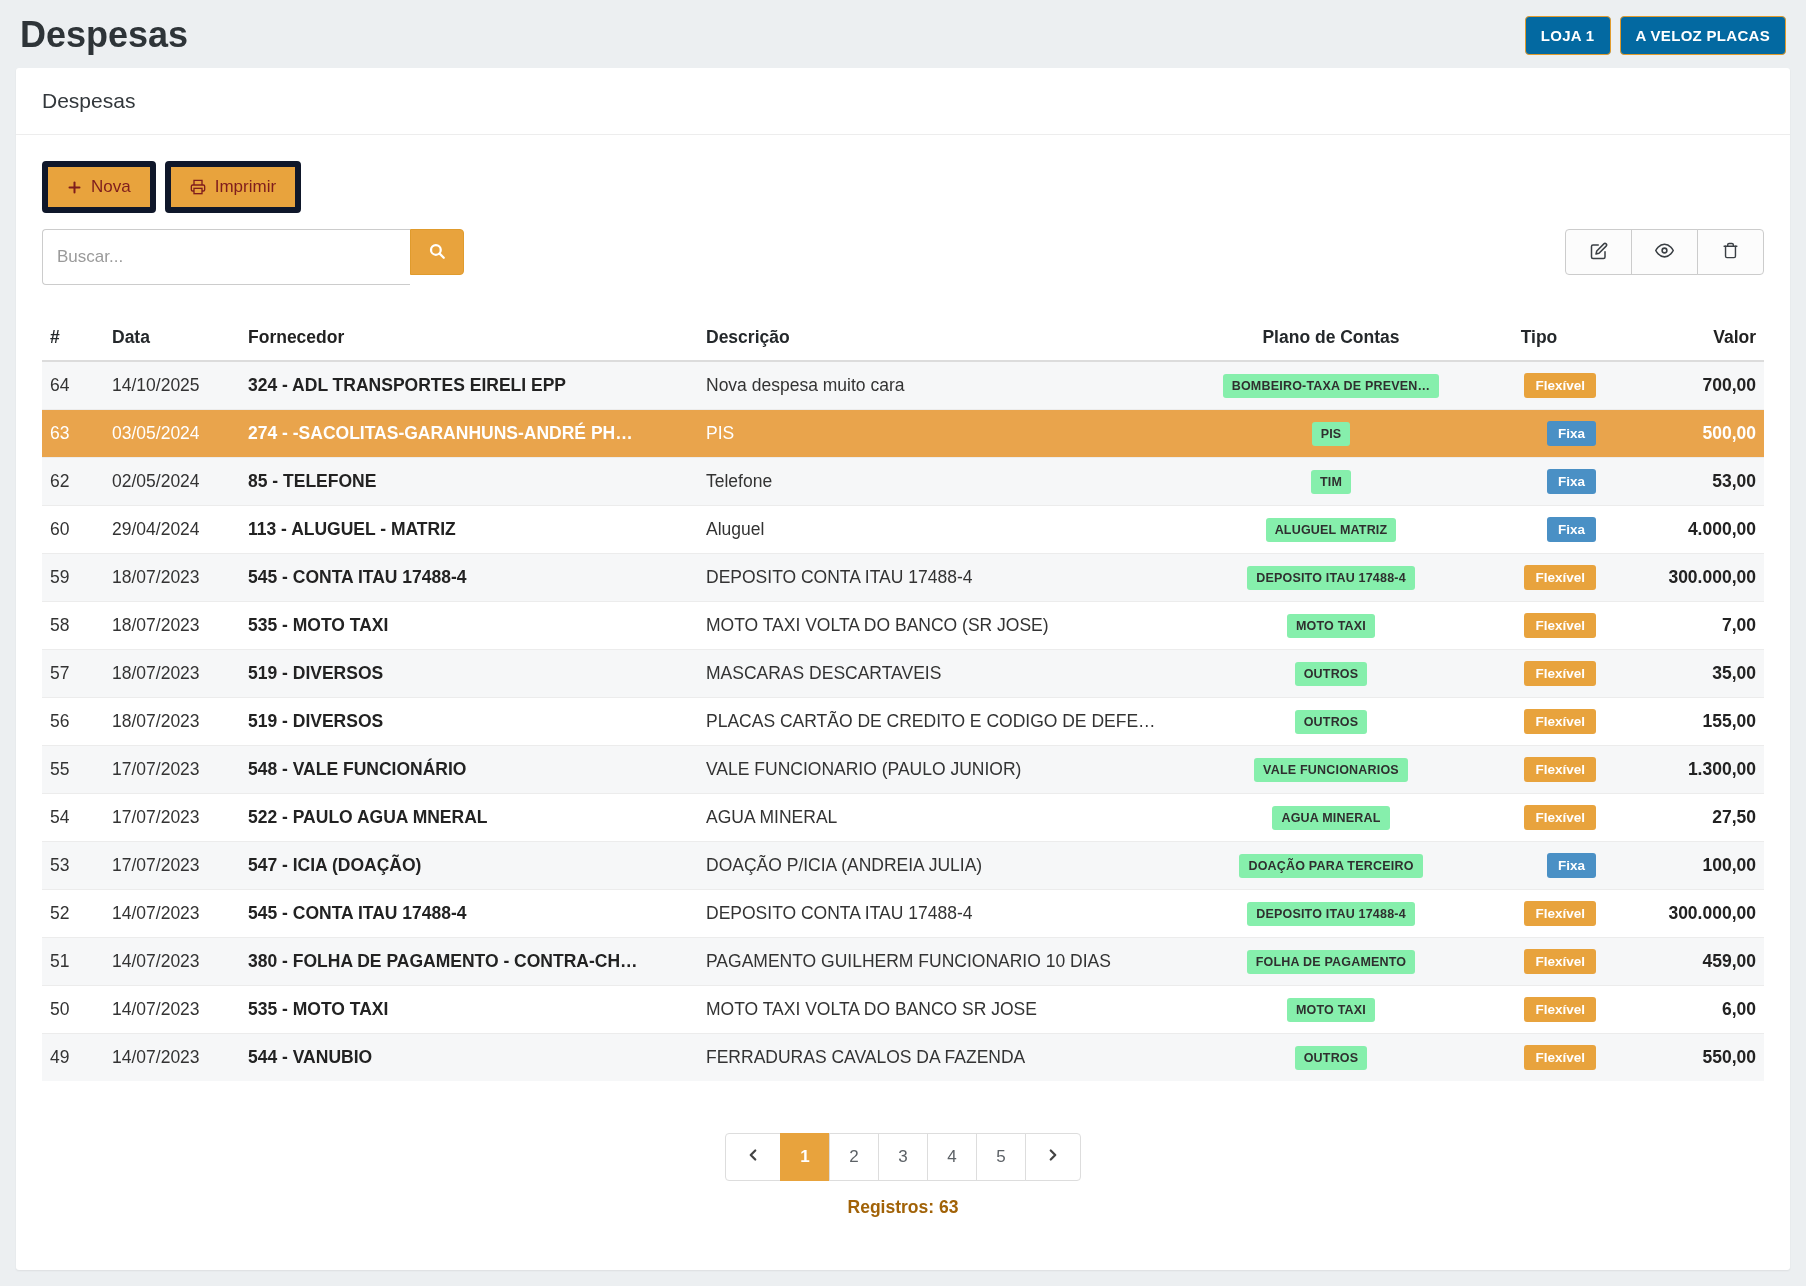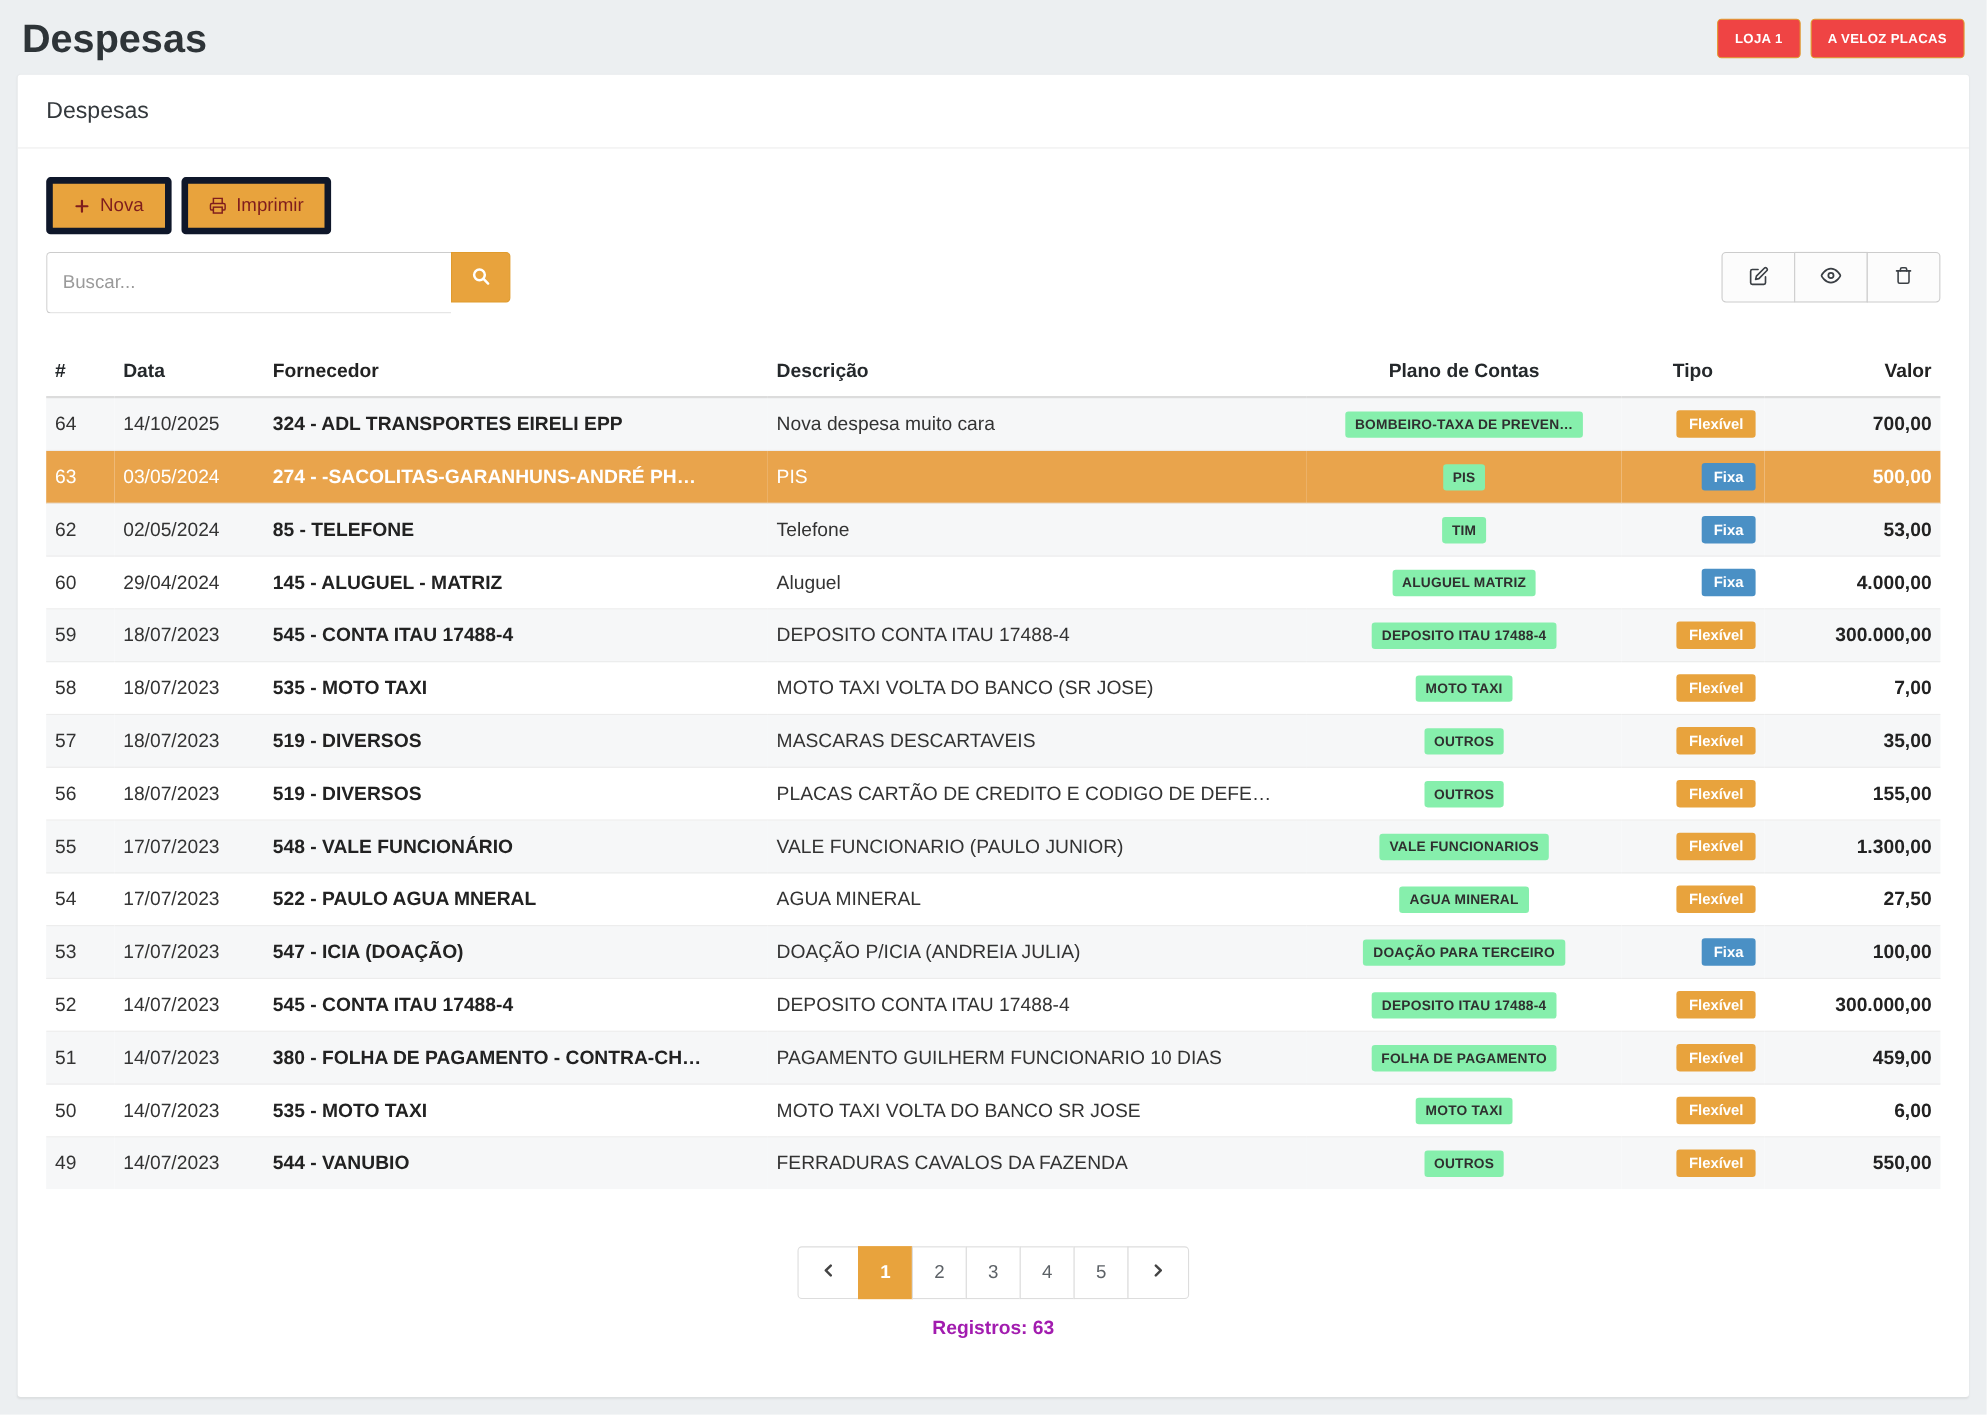--- a/index.html
+++ b/index.html
@@ -9,21 +9,21 @@
     font-family: "Liberation Sans", sans-serif;
     color: #333;
   }
   .page { padding: 0 16px 16px 16px; }
 
   
   .topbar { display: flex; justify-content: space-between; align-items: center; padding: 14px 4px 12px 4px; }
   .page-title { font-size: 36px; font-weight: 700; color: #2e3438; }
   .store-buttons { display: flex; gap: 9px; }
   .store-btn {
-    background: #ef4444; color: #fff; font-weight: 700; font-size: 12px;
+    background: #0369a1; color: #fff; font-weight: 700; font-size: 15px;
     padding: 10px 15px; border-radius: 4px; border: 1px solid #e09b2d;
     letter-spacing: .3px; cursor: pointer; font-family: inherit;
   }
 
   
   .card { background: #fff; border-radius: 3px; box-shadow: 0 1px 2px rgba(0,0,0,.07); }
   .card-header { padding: 21px 26px; font-size: 21px; color: #33383c; border-bottom: 1px solid #ededed; }
   .card-body { padding: 26px; }
 
   
@@ -98,21 +98,21 @@
   .pagination { display: flex; justify-content: center; margin-top: 52px; }
   .page-btn {
     min-width: 50px; height: 48px; border: 1px solid #ddd; background: #fff;
     color: #5c6166; font-size: 17px; display: flex; align-items: center; justify-content: center;
     margin-left: -1px; cursor: pointer; font-family: inherit;
   }
   .page-btn.chev { min-width: 56px; color: #444; }
   .page-btn:first-child { border-radius: 4px 0 0 4px; margin-left: 0; }
   .page-btn:last-child { border-radius: 0 4px 4px 0; }
   .page-btn.active { background: #e8a33d; border-color: #e8a33d; color: #fff; font-weight: 700; }
-  .records { text-align: center; font-weight: 700; font-size: 17.5px; color: #a21caf; margin-top: 16px; padding-bottom: 26px; }
+  .records { text-align: center; font-weight: 700; font-size: 17.5px; color: #a16207; margin-top: 16px; padding-bottom: 26px; }
 </style>
 </head>
 <body>
 
 <div class="page">
 
   <div class="topbar">
     <div class="page-title">Despesas</div>
     <div class="store-buttons">
       <button class="store-btn">LOJA 1</button>
@@ -222,21 +222,21 @@
     <td class="cell-date">02/05/2024</td>
     <td class="cell-supplier">85 - TELEFONE</td>
     <td class="cell-desc">Telefone</td>
     <td class="cell-plan"><span class="plan-badge">TIM</span></td>
     <td class="cell-type"><span class="type-badge badge-fixed">Fixa</span></td>
     <td class="cell-value">53,00</td>
   </tr>
             <tr>
     <td class="cell-id">60</td>
     <td class="cell-date">29/04/2024</td>
-    <td class="cell-supplier">145 - ALUGUEL - MATRIZ</td>
+    <td class="cell-supplier">113 - ALUGUEL - MATRIZ</td>
     <td class="cell-desc">Aluguel</td>
     <td class="cell-plan"><span class="plan-badge">ALUGUEL MATRIZ</span></td>
     <td class="cell-type"><span class="type-badge badge-fixed">Fixa</span></td>
     <td class="cell-value">4.000,00</td>
   </tr>
             <tr>
     <td class="cell-id">59</td>
     <td class="cell-date">18/07/2023</td>
     <td class="cell-supplier">545 - CONTA ITAU 17488-4</td>
     <td class="cell-desc">DEPOSITO CONTA ITAU 17488-4</td>

